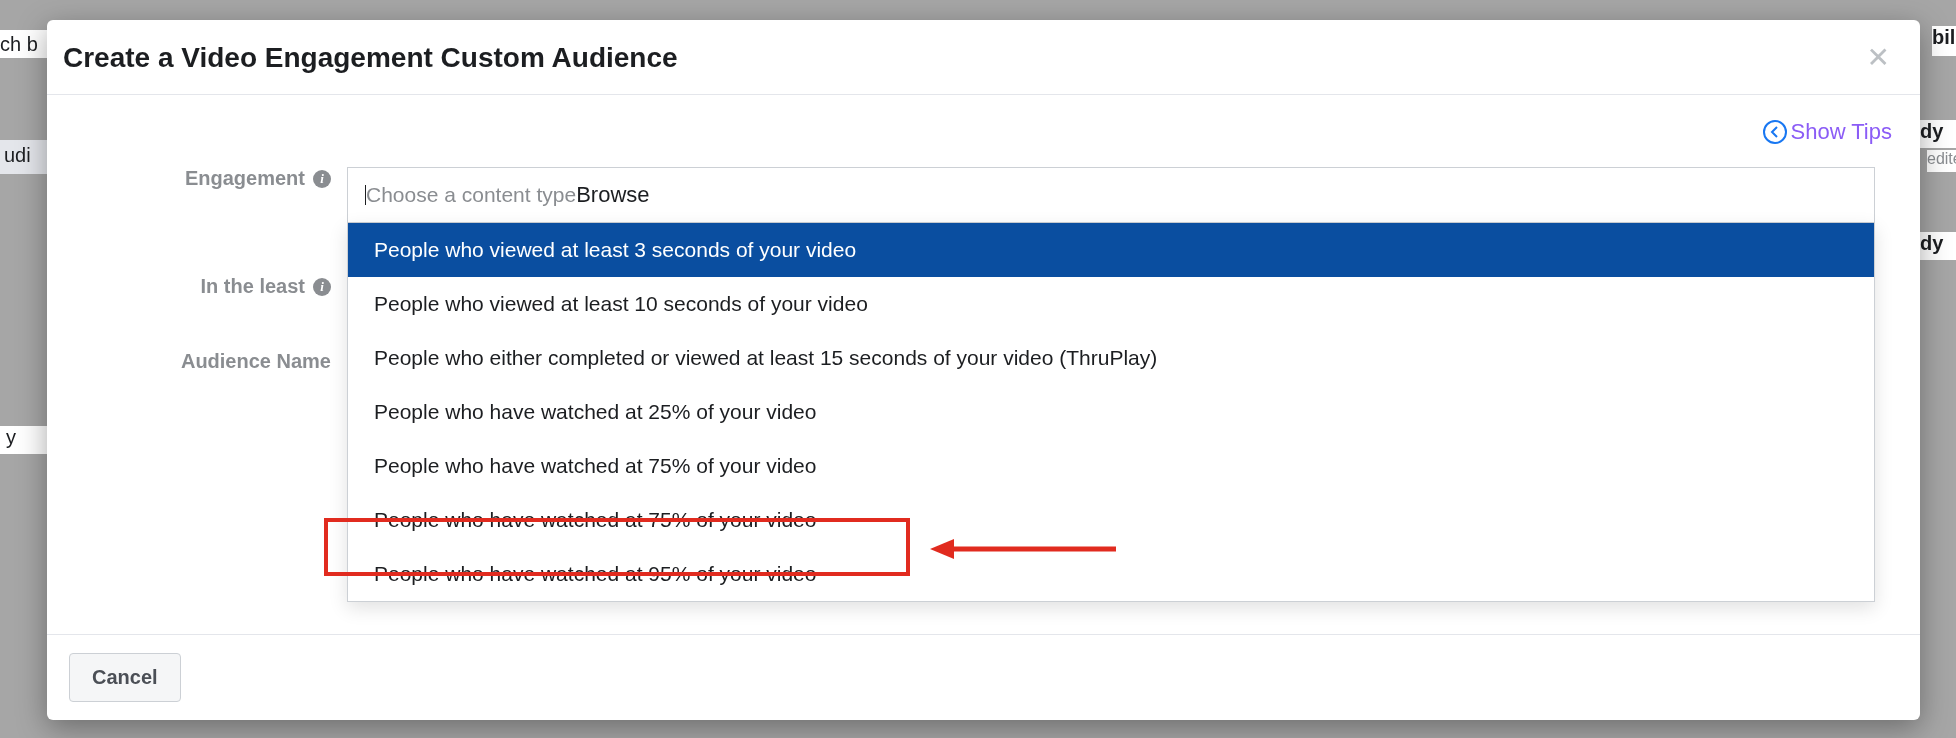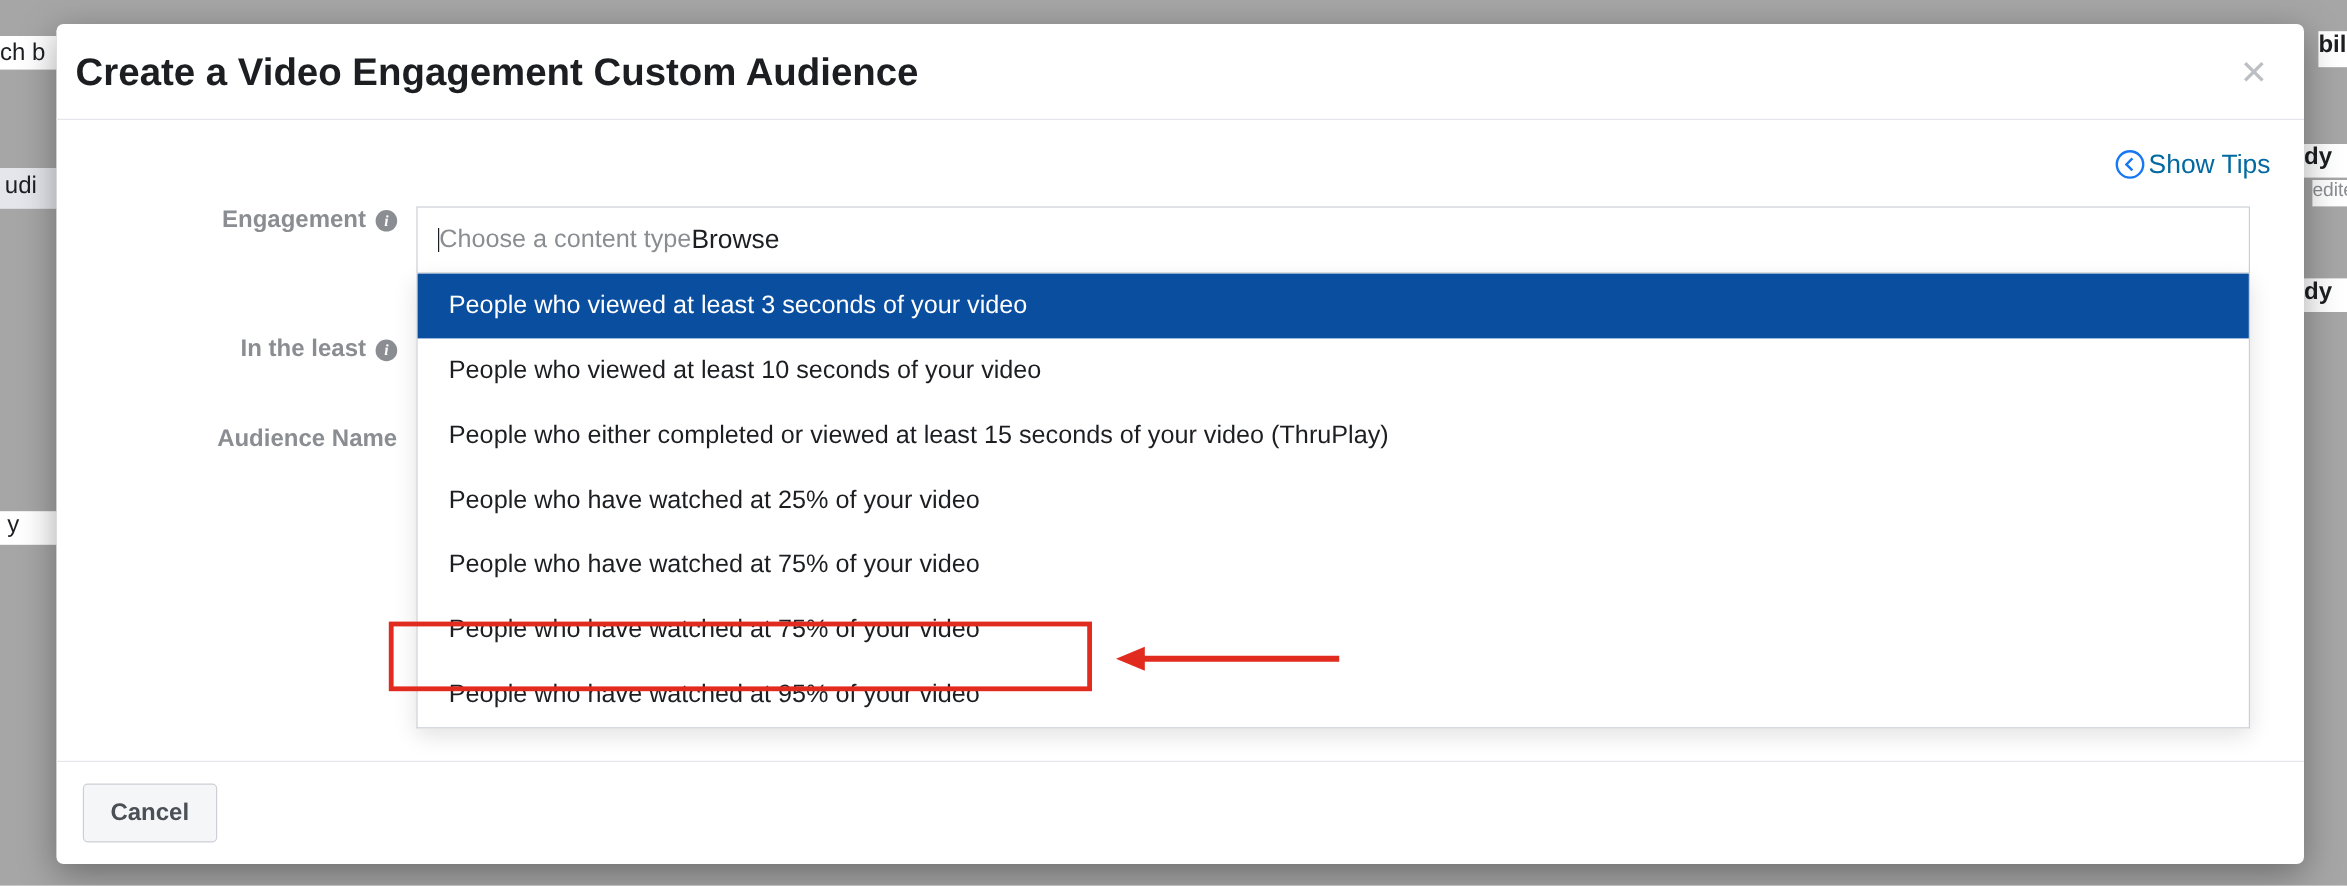--- a/index.html
+++ b/index.html
@@ -30,21 +30,21 @@
     flex-direction: column;
   }
   .modal-header {
     padding: 22px 30px 20px 16px;
     border-bottom: 1px solid #e4e6eb;
     display: flex;
     align-items: center;
     justify-content: space-between;
   }
   .modal-title {
-    font-size: 32px;
+    font-size: 28px;
     font-weight: 700;
     color: #1c1e21;
   }
   .close-x {
     font-size: 28px;
     color: #bcc0c4;
     cursor: pointer;
     line-height: 1;
     font-weight: 300;
   }
@@ -53,21 +53,21 @@
     position: relative;
     padding: 28px 24px 0 24px;
   }
   .show-tips {
     position: absolute;
     right: 28px;
     top: 24px;
     display: flex;
     align-items: center;
     gap: 4px;
-    color: #0369a1;
+    color: #8b5cf6;
     font-size: 22px;
     cursor: pointer;
   }
   .show-tips .circ {
     width: 24px; height: 24px;
     border: 2px solid #1877f2;
     border-radius: 50%;
     display: inline-flex;
     align-items: center;
     justify-content: center;

